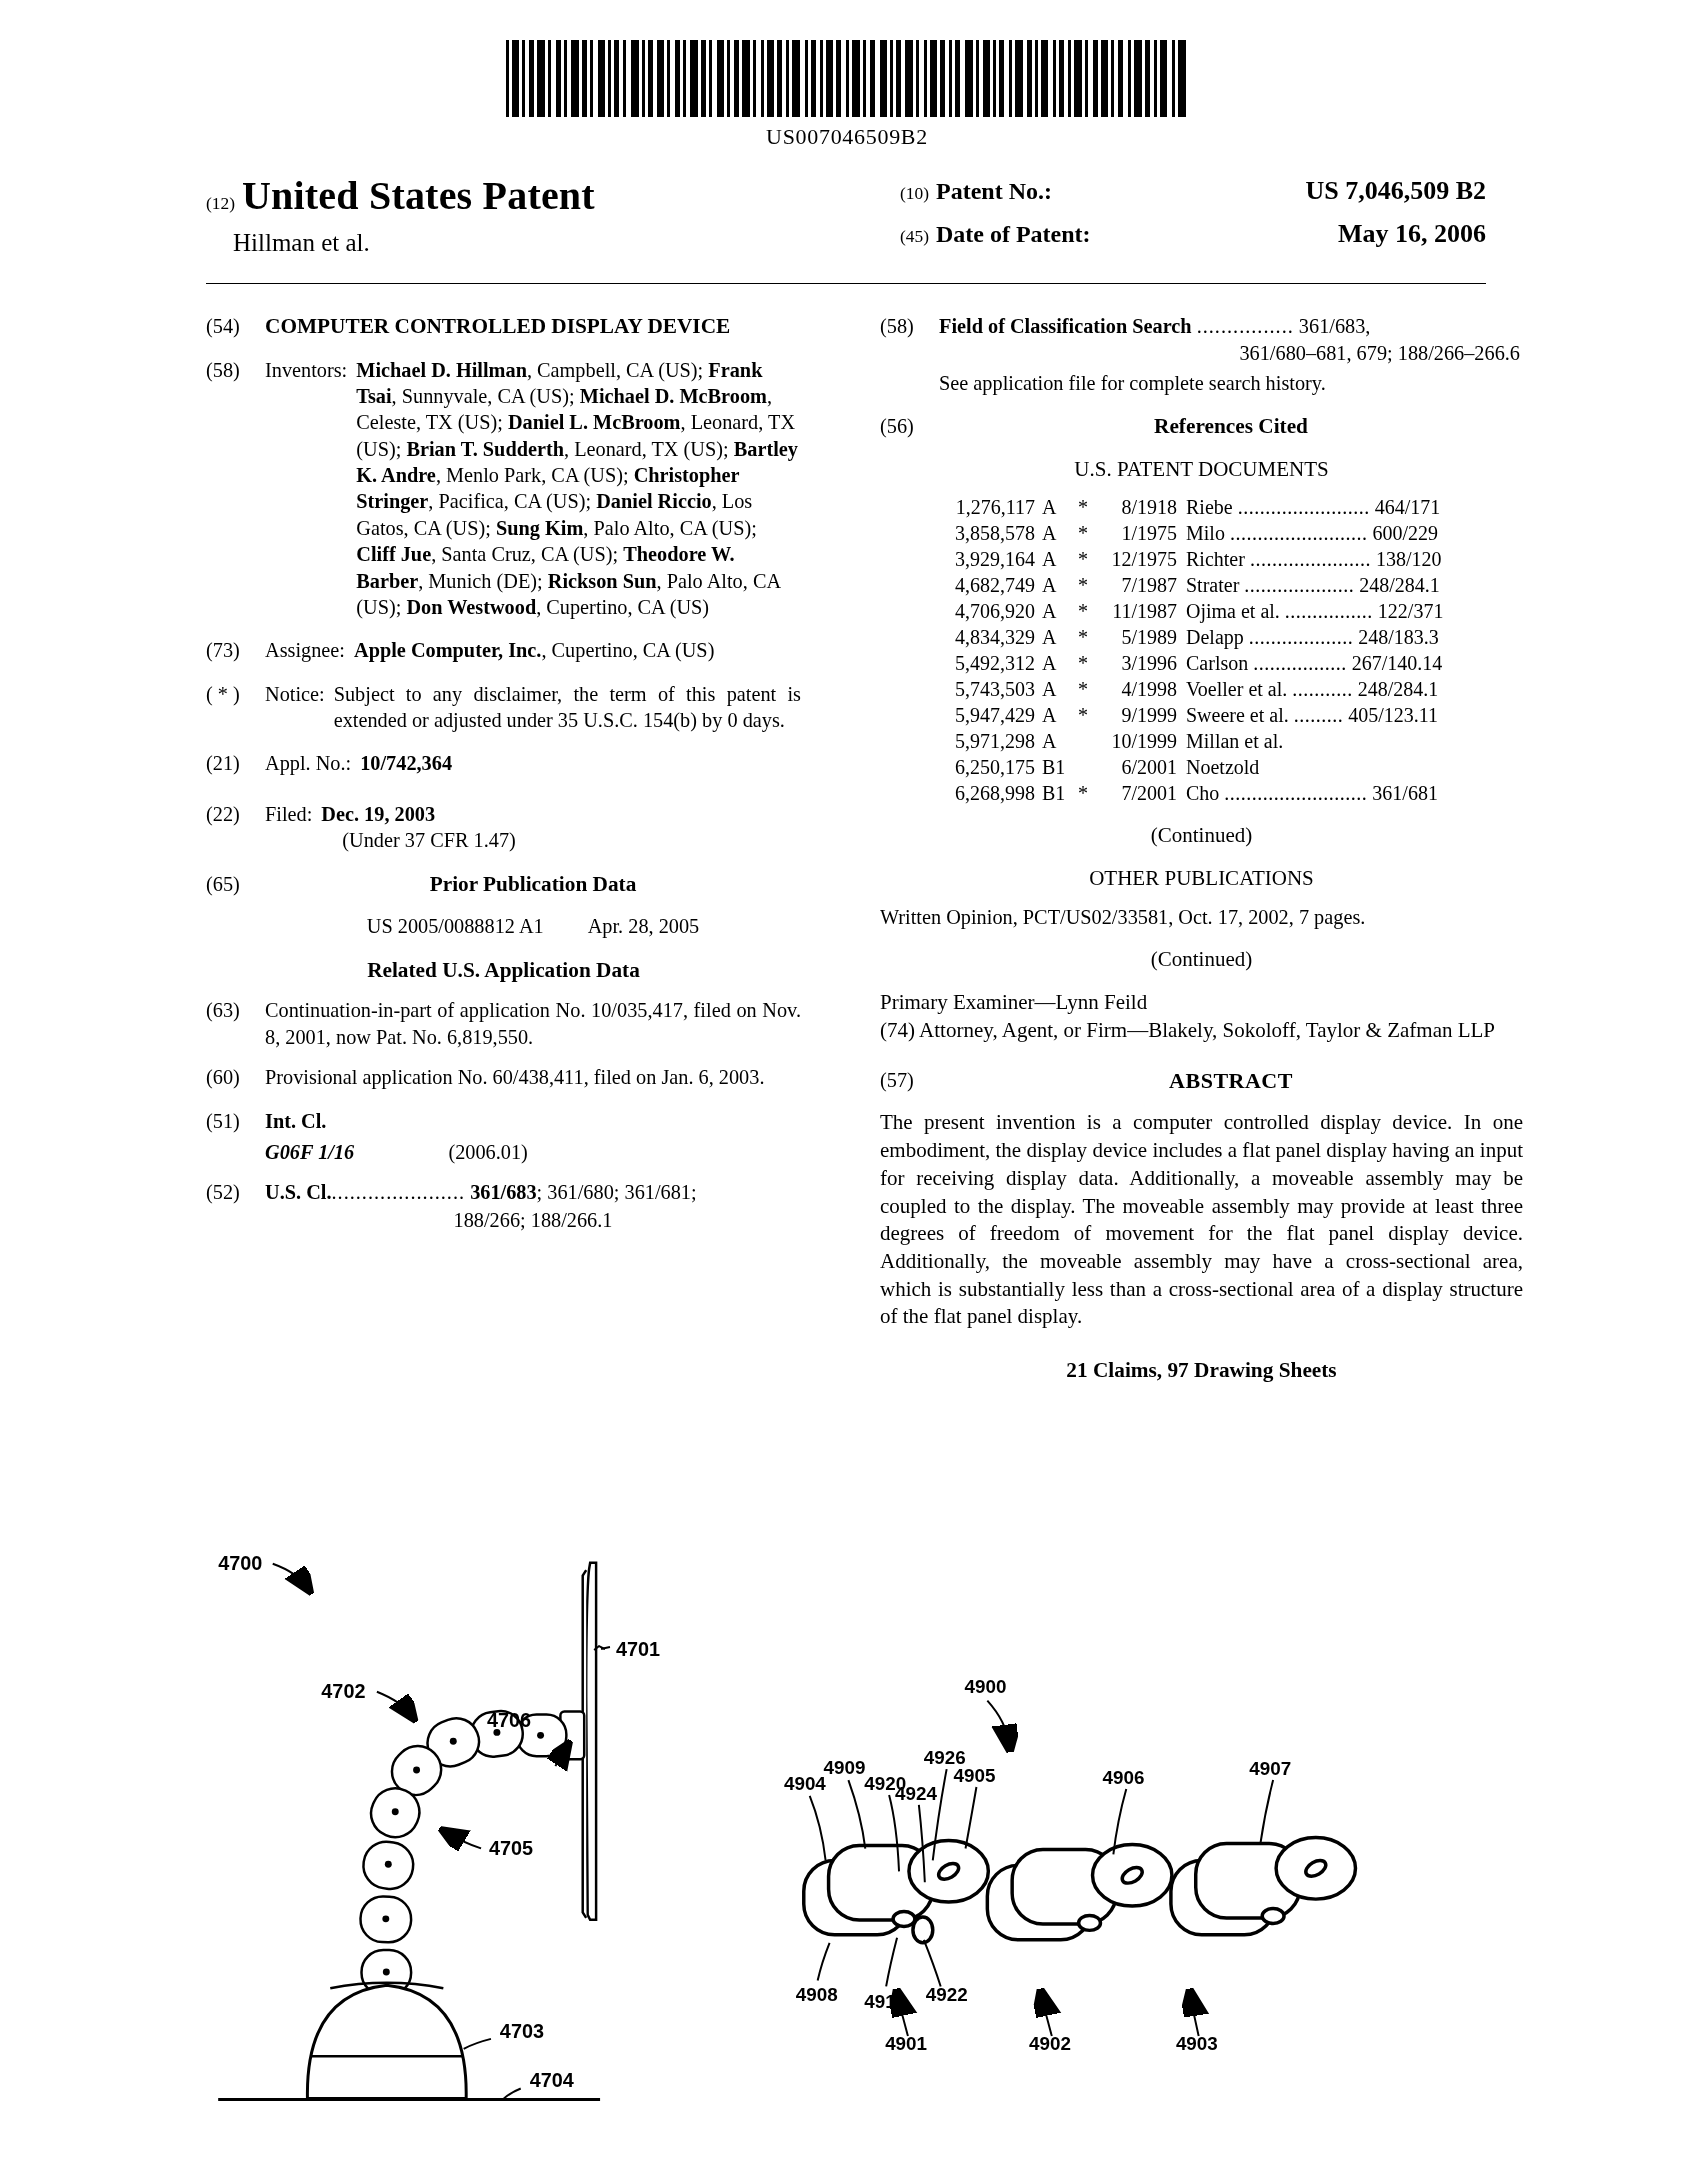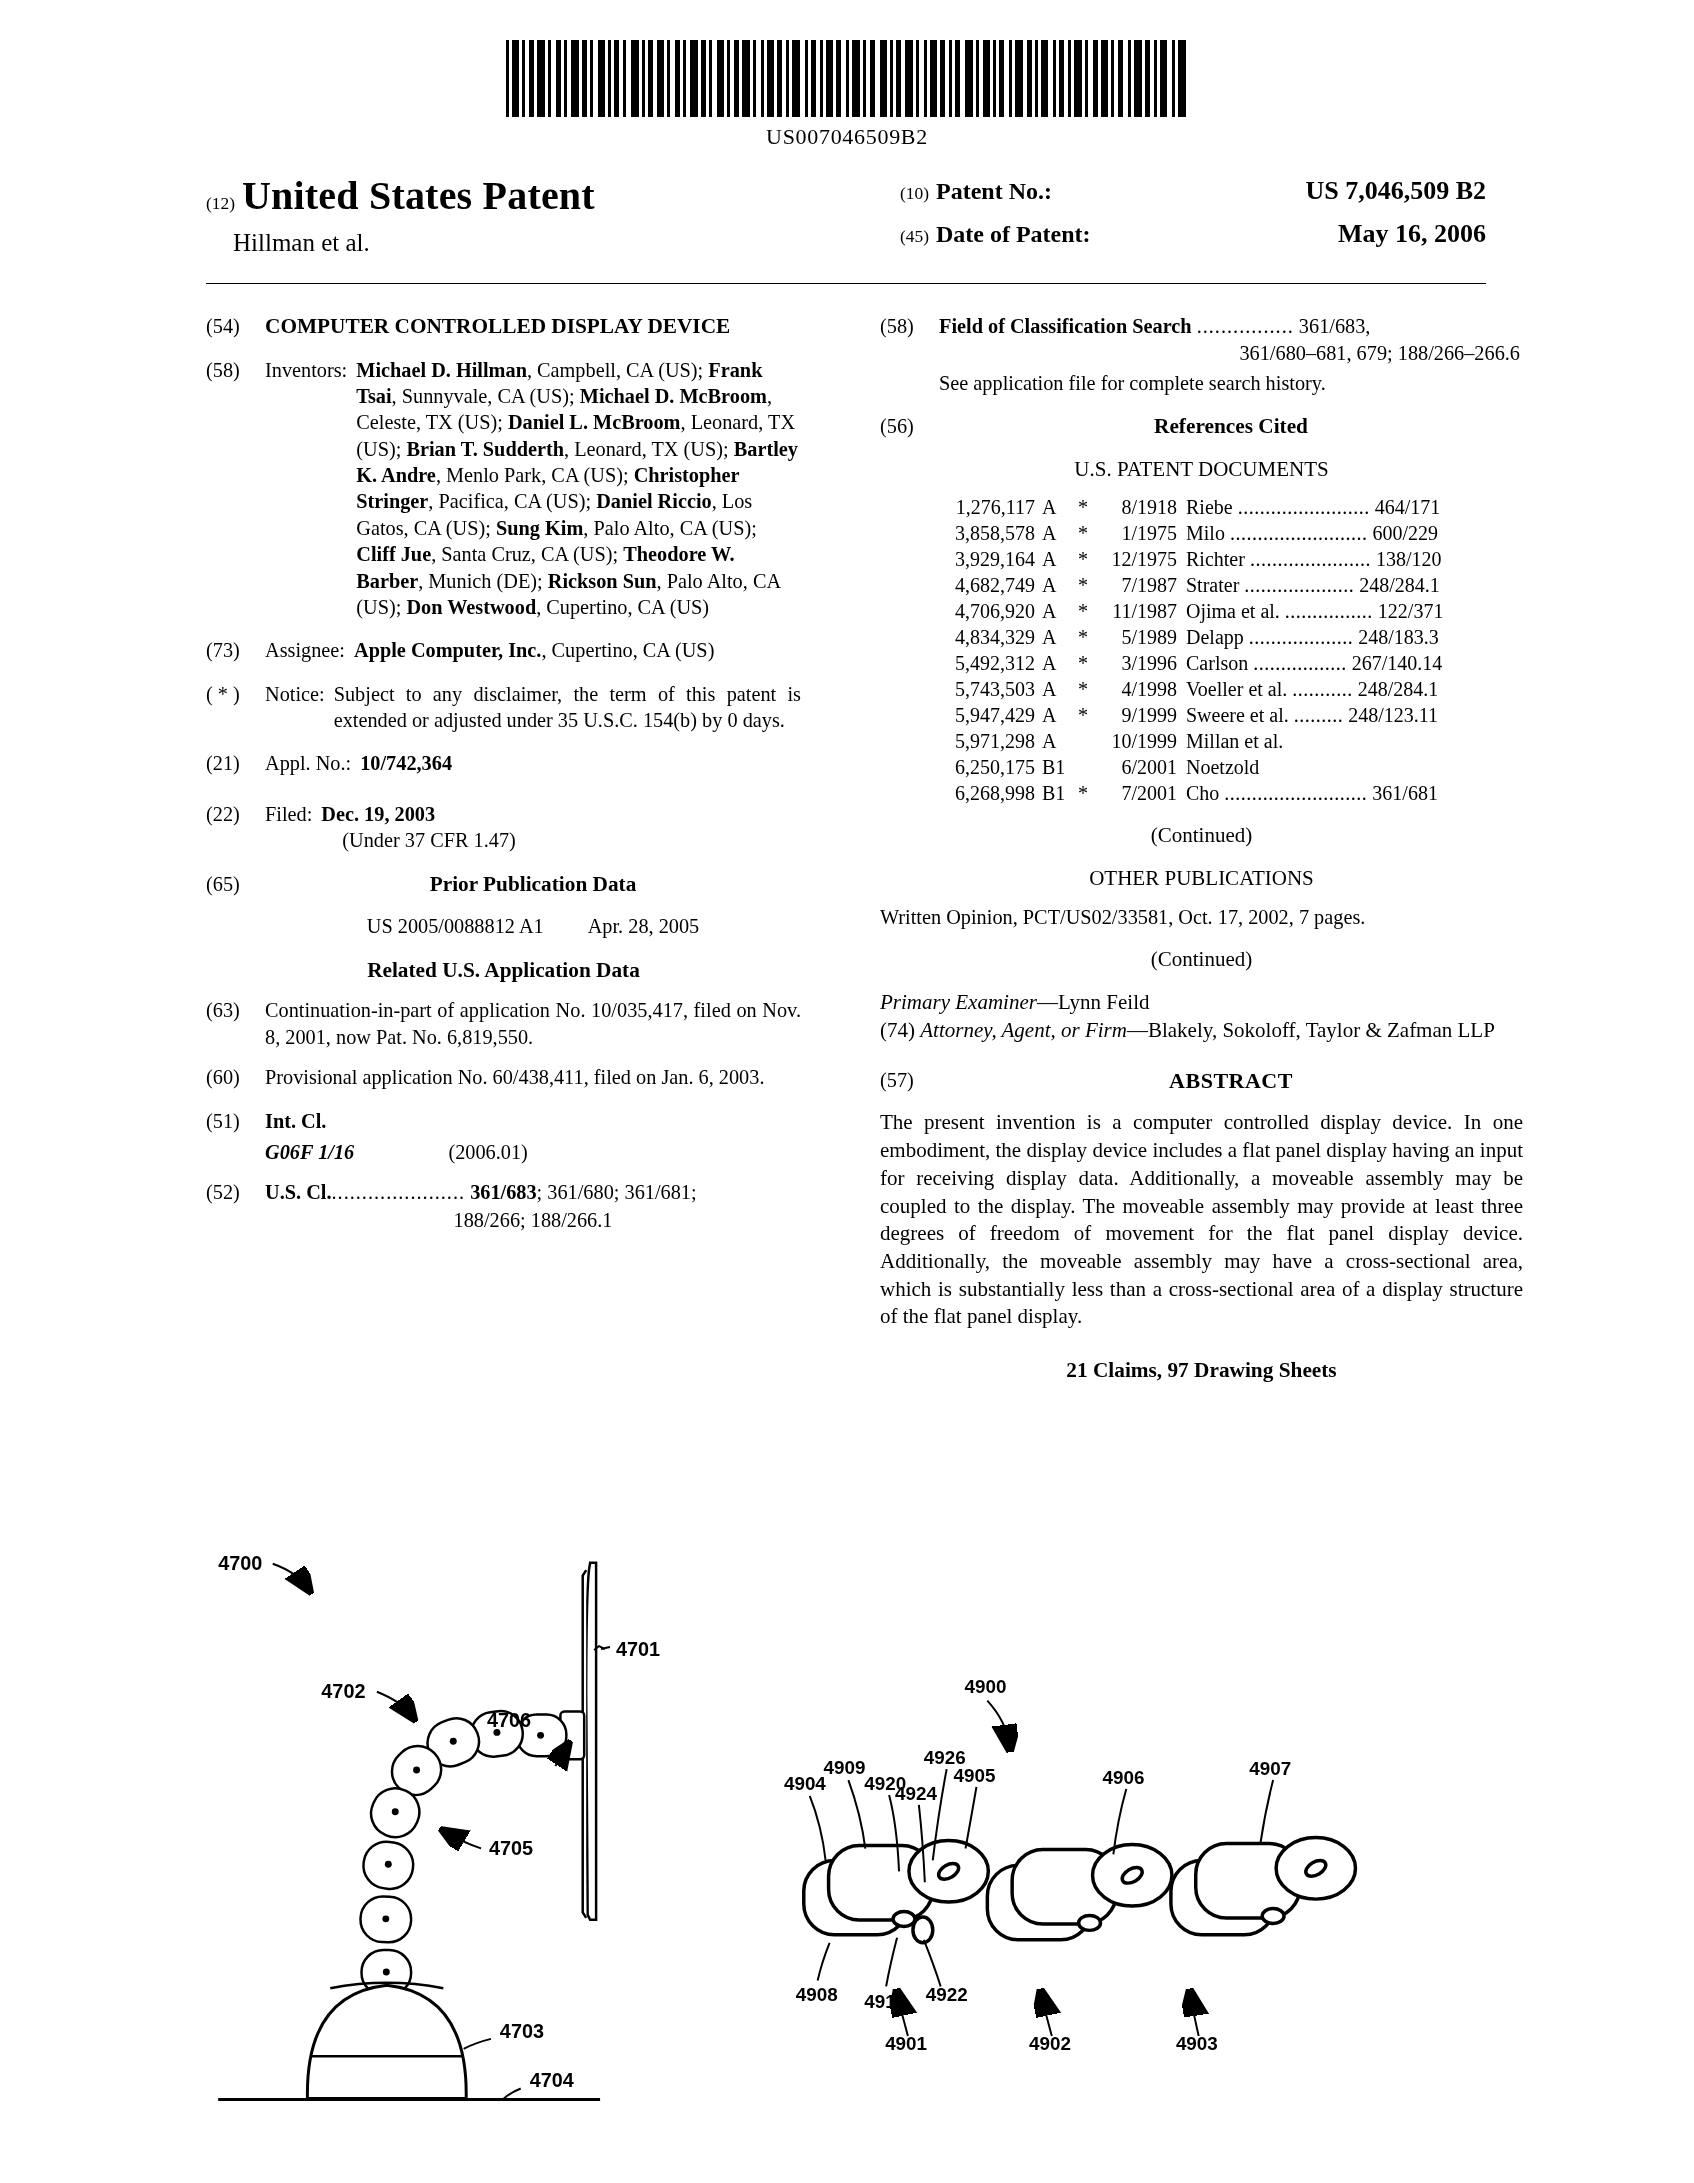--- a/index.html
+++ b/index.html
@@ -125,21 +125,21 @@
   }
   .entry .lbl {
     flex: 0 0 auto;
     white-space: nowrap;
     padding-right: 9px;
   }
   .entry .body { flex: 1 1 auto; }
   .entry .body.just { text-align: justify; }
 
   .b { font-weight: bold; }
-  .i { font-style: italic; }
+  .i { }
   .bi { font-weight: bold; font-style: italic; }
 
   .title-54 {
     font-weight: bold;
     font-size: 21.3px;
     line-height: 1.25;
   }
   .center { text-align: center; }
   .section-head {
     font-weight: bold;
@@ -413,21 +413,21 @@
           <span class="c-kind">A</span>
           <span class="c-ast">*</span>
           <span class="c-date">4/1998</span>
           <span class="c-name">Voeller et al. <span class="c-dots">...........</span><span class="c-cls">248/284.1</span></span>
         </div>
         <div class="cite-row">
           <span class="c-pat">5,947,429</span>
           <span class="c-kind">A</span>
           <span class="c-ast">*</span>
           <span class="c-date">9/1999</span>
-          <span class="c-name">Sweere et al. <span class="c-dots">.........</span><span class="c-cls">248/123.11</span></span>
+          <span class="c-name">Sweere et al. <span class="c-dots">.........</span><span class="c-cls">405/123.11</span></span>
         </div>
         <div class="cite-row">
           <span class="c-pat">5,971,298</span>
           <span class="c-kind">A</span>
           <span class="c-ast"></span>
           <span class="c-date">10/1999</span>
           <span class="c-name">Millan et al. </span>
         </div>
         <div class="cite-row">
           <span class="c-pat">6,250,175</span>

